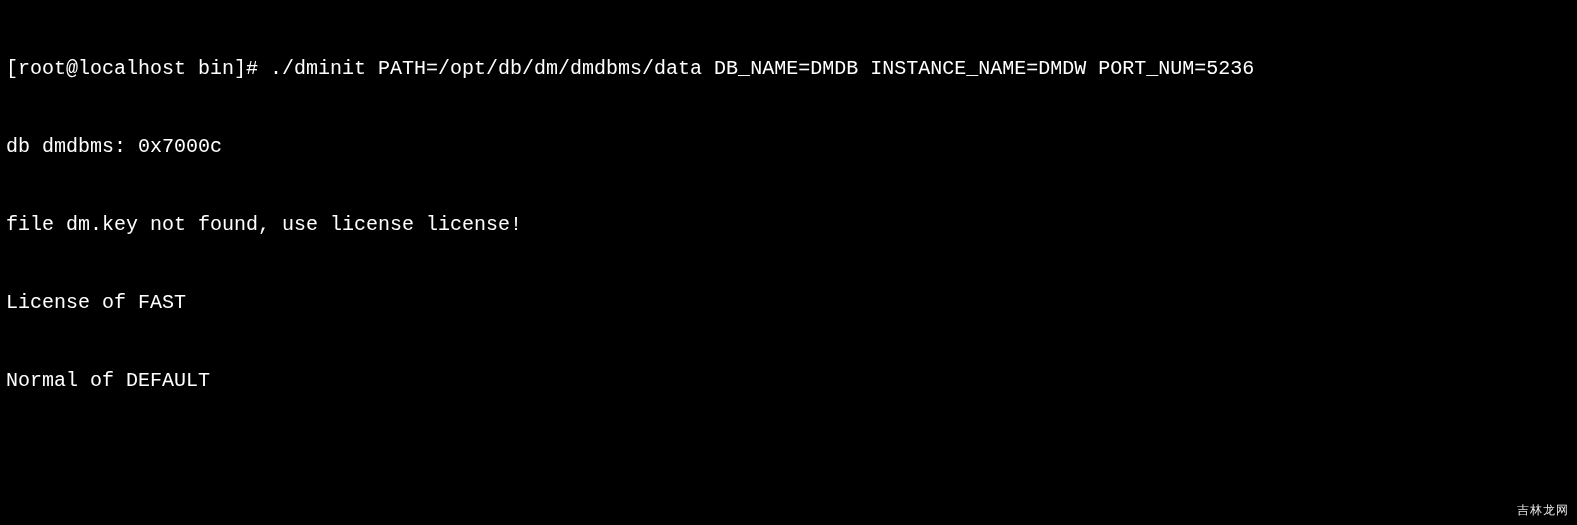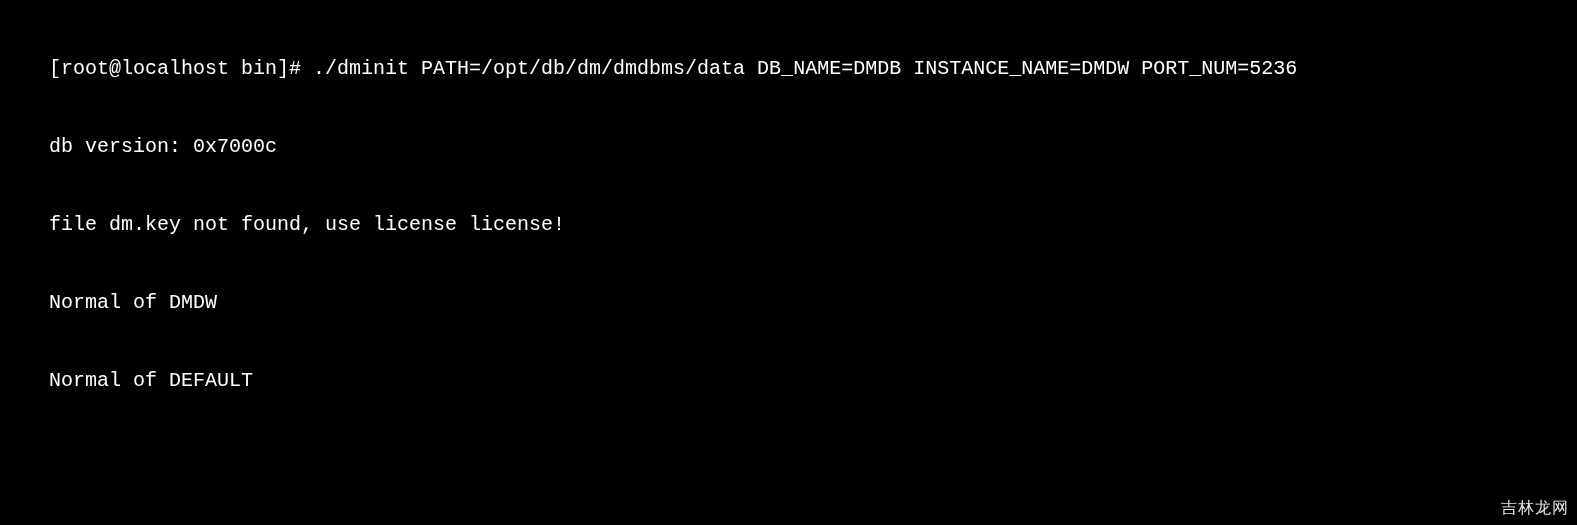--- a/index.html
+++ b/index.html
@@ -18,44 +18,43 @@
       padding: 4px 6px;
       position: relative;
       overflow: hidden;
     }
     .terminal {
       white-space: pre;
     }
     .line {
       display: block;
       min-height: 1.3em;
-      margin-left: 43px;
     }
     .watermark {
       position: absolute;
       right: 8px;
       bottom: 6px;
       font-family: 'Microsoft YaHei', sans-serif;
-      font-size: 16px;
+      font-size: 12px;
       color: #ffffff;
       opacity: 0.9;
       letter-spacing: 1px;
     }
     .inline {
       display: inline;
     }
   </style>
 </head>
 <body>
 
 <div class="terminal">
   <span class="line"><span class="inline">[root@localhost bin]# </span><span class="inline">./dminit PATH=/opt/db/dm/dmdbms/data DB_NAME=DMDB INSTANCE_NAME=DMDW PORT_NUM=5236</span></span>
-  <span class="line">db version: 0x7000c</span>
+  <span class="line">db dmdbms: 0x7000c</span>
   <span class="line">file dm.key not found, use license license!</span>
-  <span class="line">Normal of DMDW</span>
+  <span class="line">License of FAST</span>
   <span class="line">Normal of DEFAULT</span>
   
   
   
   
   
   
   
   
   

